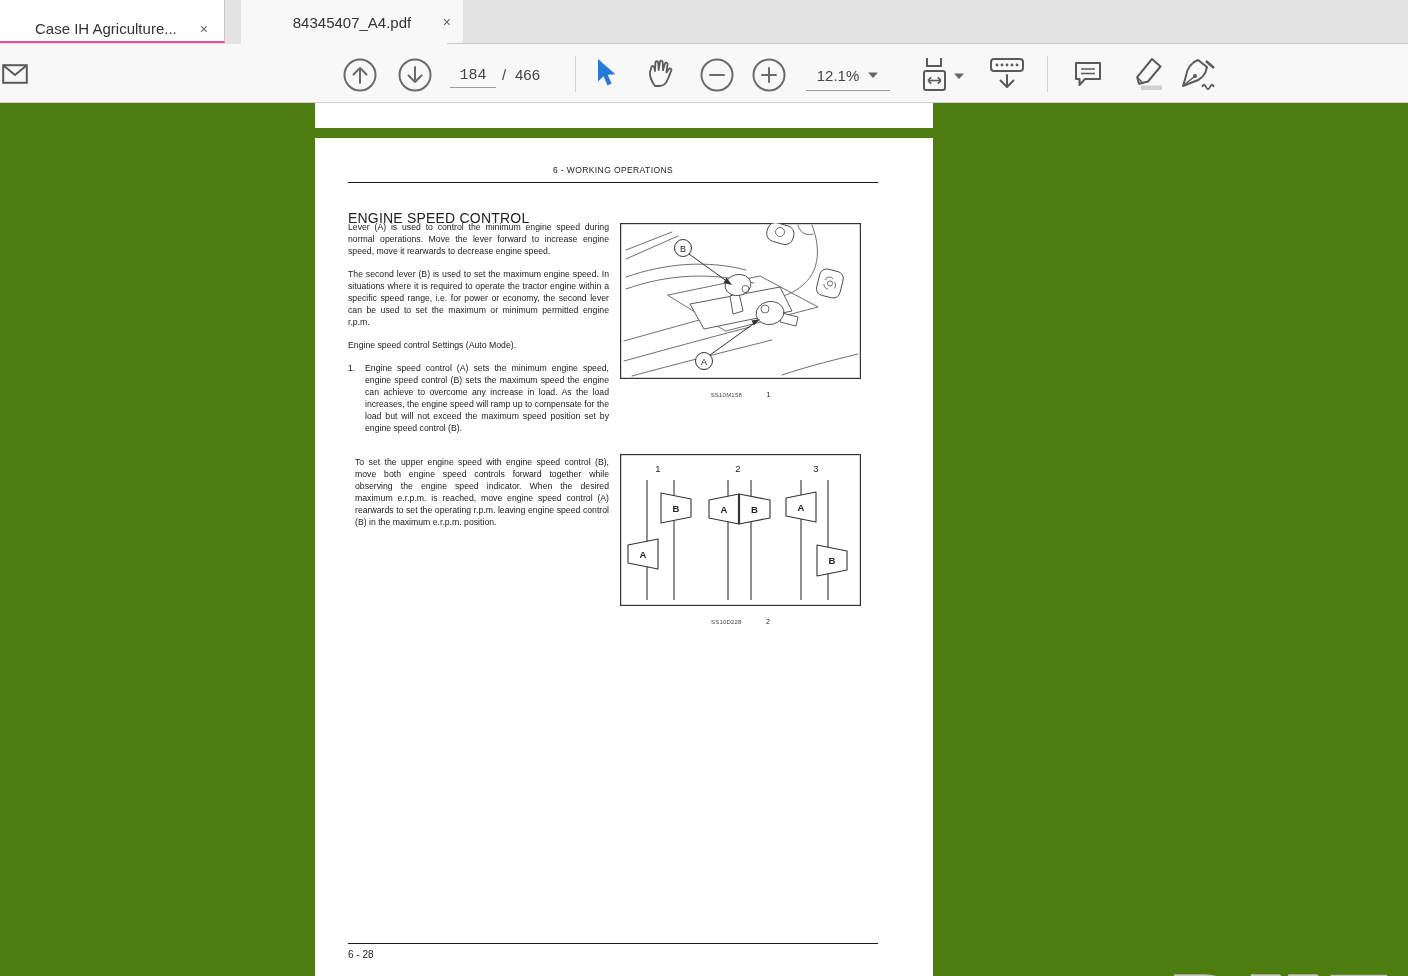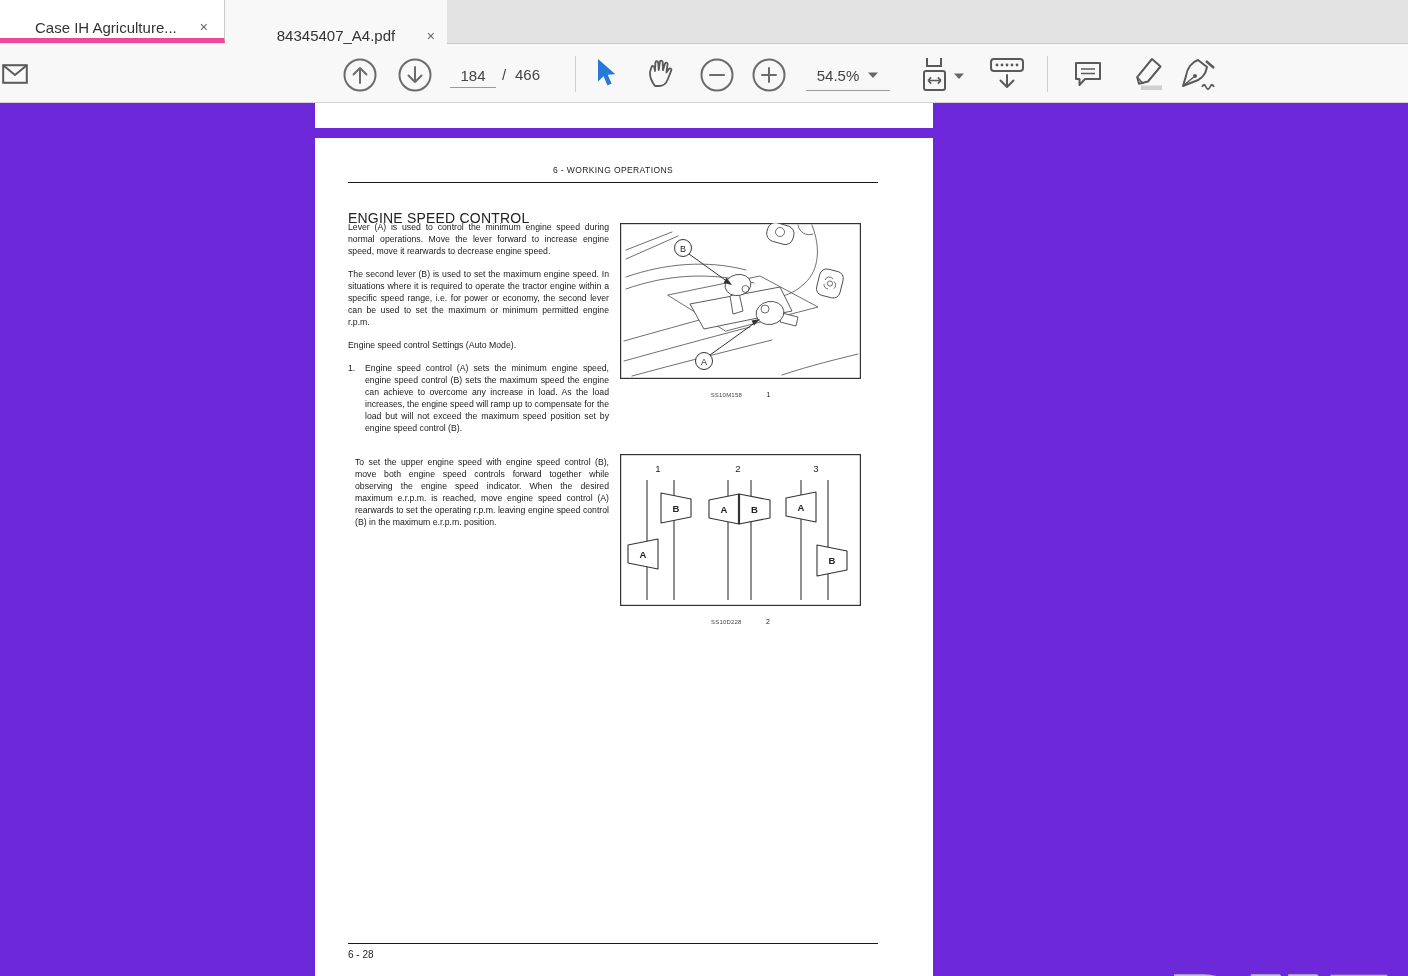--- a/index.html
+++ b/index.html
@@ -2,39 +2,39 @@
 <html><head>
 <meta charset="utf-8">
 <style>
   * { margin:0; padding:0; box-sizing:border-box; }
   html,body { width:1408px; height:976px; overflow:hidden; }
   body { position:relative; background:#999999; font-family:"Liberation Sans", sans-serif; }
 
   
   .tabbar { position:absolute; left:0; top:0; width:1408px; height:44px; background:#e3e3e3; }
   .tab { position:absolute; top:0; display:flex; align-items:center; font-size:15px; color:#333; cursor:default; }
-  .tab-inactive { left:0; width:225px; height:43px; background:#ffffff; border-right:1px solid #c9c9c9; border-bottom:5px solid #ec4899; padding:16px 14px 0 35px; }
-  .tab-active { left:225px; width:222px; height:44px; background:#f8f8f8; justify-content:center;align-items:flex-end; }
+  .tab-inactive { left:0; width:225px; height:43px; background:#ffffff; border-right:1px solid #c9c9c9; border-bottom:2px solid #ec4899; padding:16px 14px 0 35px; }
+  .tab-active { left:241px; width:222px; height:44px; background:#f8f8f8; justify-content:center; }
   .tabbar-rest-border { position:absolute; left:447px; top:43px; width:961px; height:1px; background:#c9c9c9; }
   .tab-title { white-space:nowrap; overflow:hidden; }
   .tab-close { margin-left:auto; color:#5f6368; font-size:14px; padding:0 2px; }
   .tab-active .tab-close { position:absolute; right:10px; margin-left:0; }
 
   
   .toolbar { position:absolute; left:0; top:44px; width:1408px; height:59px; background:#f8f8f8; border-bottom:1px solid #d4d4d4; }
   .ticon { position:absolute; display:block; }
   .tool-divider { position:absolute; top:12px; width:1px; height:36px; background:#d0d0d0; }
-  .page-input { position:absolute; left:450px; top:20px; width:46px; height:24px; border:none; outline:none; border-bottom:1px solid #9a9a9a; background:transparent; text-align:center; font-size:15px; color:#444; font-family:Liberation Sans, sans-serif; }
+  .page-input { position:absolute; left:450px; top:20px; width:46px; height:24px; border:none; outline:none; border-bottom:1px solid #9a9a9a; background:transparent; text-align:center; font-size:15px; color:#444; font-family:Liberation Mono, monospace; }
   .page-sep  { position:absolute; left:502px; top:22px; font-size:15px; color:#444; }
   .page-total{ position:absolute; left:515px; top:22px; font-size:15px; color:#444;text-align:center; }
   .zoom-box { position:absolute; left:806px; top:16px; width:84px; height:31px; border-bottom:1px solid #9a9a9a; display:flex; align-items:center; justify-content:center; gap:8px; }
   .zoom-value { font-size:15px; color:#444; }
 
   
-  .doc-area { position:absolute; left:0; top:103px; width:1408px; height:873px; background:#6d28d9;text-decoration:underline; }
+  .doc-area { position:absolute; left:0; top:103px; width:1408px; height:873px; background:#4d7c0f;text-decoration:underline; }
   .page-prev { position:absolute; left:315px; top:0; width:618px; height:25px; background:#ffffff; }
   .page { position:absolute; left:315px; top:35px; width:618px; height:838px; background:#ffffff; }
 
   
   .pdf-header { position:absolute; left:33px; top:27px; width:530px; text-align:center; font-size:8.5px; letter-spacing:0.4px; color:#222; }
   .rule { position:absolute; left:33px; width:530px; height:0; border-top:1.4px solid #1a1a1a; }
   .rule-top { top:44px; }
   .rule-bottom { top:805px; }
   .pdf-title { position:absolute; left:33px; top:72px; font-size:14px; color:#222; letter-spacing:0.2px; }
   .text-col { position:absolute; left:33px; top:83px; width:261px; font-size:8.7px; line-height:12px; color:#1a1a1a; text-align:justify; }
@@ -121,21 +121,21 @@
     <circle cx="17" cy="17" r="15.5" fill="none" stroke="#6b6b6b" stroke-width="2"></circle>
     <line x1="10" y1="17" x2="24" y2="17" stroke="#6b6b6b" stroke-width="2" stroke-linecap="round"></line>
   </svg>
 
   <svg class="ticon" style="left:752px; top:14px;" width="34" height="34" viewBox="0 0 34 34">
     <circle cx="17" cy="17" r="15.5" fill="none" stroke="#6b6b6b" stroke-width="2"></circle>
     <path d="M10,17 H24 M17,10 V24" stroke="#6b6b6b" stroke-width="2" stroke-linecap="round"></path>
   </svg>
 
   <div class="zoom-box">
-    <span class="zoom-value">54.5%</span>
+    <span class="zoom-value">12.1%</span>
     <svg width="12" height="8" viewBox="0 0 12 8">
       <polygon points="1,1.5 11,1.5 6,7" fill="#666"></polygon>
     </svg>
   </div>
 
   <svg class="ticon" style="left:918px; top:12px;" width="34" height="36" viewBox="0 0 34 36">
     <path d="M9,2 v8 h14 v-8" fill="none" stroke="#5a5a5a" stroke-width="2"></path>
     <rect x="6" y="15" width="21" height="19" rx="2" fill="none" stroke="#5a5a5a" stroke-width="2"></rect>
     <path d="M10,24.5 h13 M10,24.5 l3.2,-3.2 M10,24.5 l3.2,3.2 M23,24.5 l-3.2,-3.2 M23,24.5 l-3.2,3.2" fill="none" stroke="#5a5a5a" stroke-width="1.7"></path>
   </svg>

